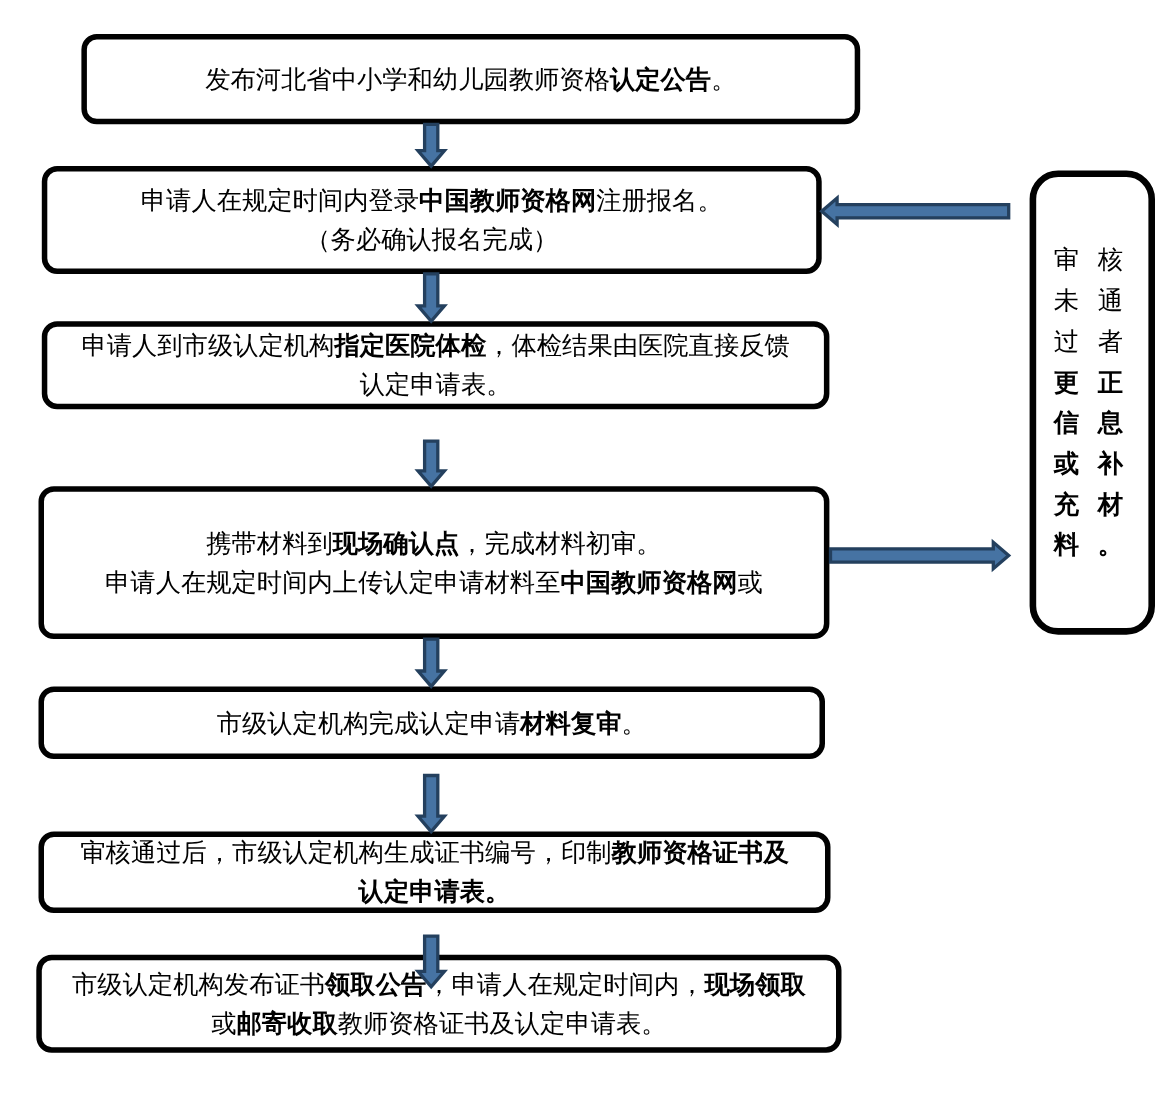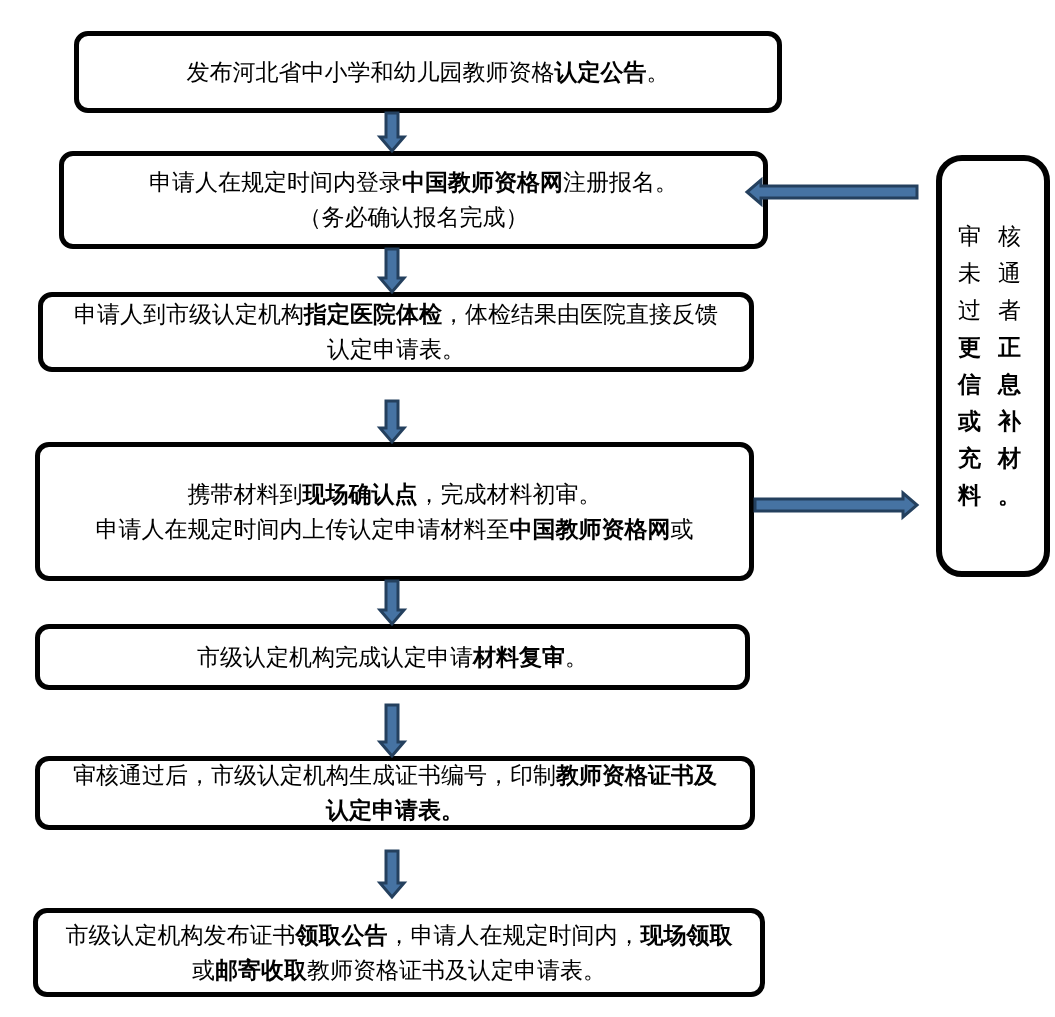--- a/index.html
+++ b/index.html
@@ -42,21 +42,21 @@
 </style>
 </head>
 <body>
 
 <div class="canvas">
 
   <div class="box" style="left:38px;top:31px;width:708px;height:82px;margin-left:36px;">
       <div class="line"><span>发布河北省中小学和幼儿园教师资格</span><span class="b">认定公告</span><span>。</span></div>
     </div>
 
-  <div class="box" style="left:38px;top:151px;width:709px;height:98px;margin-left:21px;">
+  <div class="box" style="left:38px;top:151px;width:709px;height:98px;">
       <div class="line"><span>申请人在规定时间内登录</span><span class="b">中国教师资格网</span><span>注册报名。</span></div>
       <div class="line"><span>（务必确认报名完成）</span></div>
     </div>
 
   <div class="box" style="left:38px;top:292px;width:716px;height:80px;">
       <div class="line"><span>申请人到市级认定机构</span><span class="b">指定医院体检</span><span>，体检结果由医院直接反馈</span></div>
       <div class="line"><span>认定申请表。</span></div>
     </div>
 
   <div class="box" style="left:35px;top:442px;width:719px;height:139px;">
@@ -66,21 +66,21 @@
 
   <div class="box" style="left:35px;top:624px;width:715px;height:66px;">
       <div class="line"><span>市级认定机构完成认定申请</span><span class="b">材料复审</span><span>。</span></div>
     </div>
 
   <div class="box" style="left:35px;top:756px;width:720px;height:74px;">
       <div class="line"><span>审核通过后，市级认定机构生成证书编号，印制</span><span class="b">教师资格证书及</span></div>
       <div class="line"><span class="b">认定申请表。</span></div>
     </div>
 
-  <div class="box" style="left:33px;top:908px;width:732px;height:89px;">
+  <div class="box" style="left:33px;top:868px;width:732px;height:89px;">
       <div class="line"><span>市级认定机构发布证书</span><span class="b">领取公告</span><span>，申请人在规定时间内，</span><span class="b">现场领取</span></div>
       <div class="line"><span>或</span><span class="b">邮寄收取</span><span>教师资格证书及认定申请表。</span></div>
     </div>
 
   <div class="box side-box" style="left:936px;top:155px;width:114px;height:422px;">
     <div class="side-text"><span>审核未通过者</span><span class="b">更正信息或补充材料。</span></div>
   </div>
 
   <svg class="arrow" style="left:379px;top:113px;" width="26" height="38" viewBox="0 0 26 38">
     <polygon points="7,0 19,0 19,24 25,24 13,38 1,24 7,24"></polygon>

